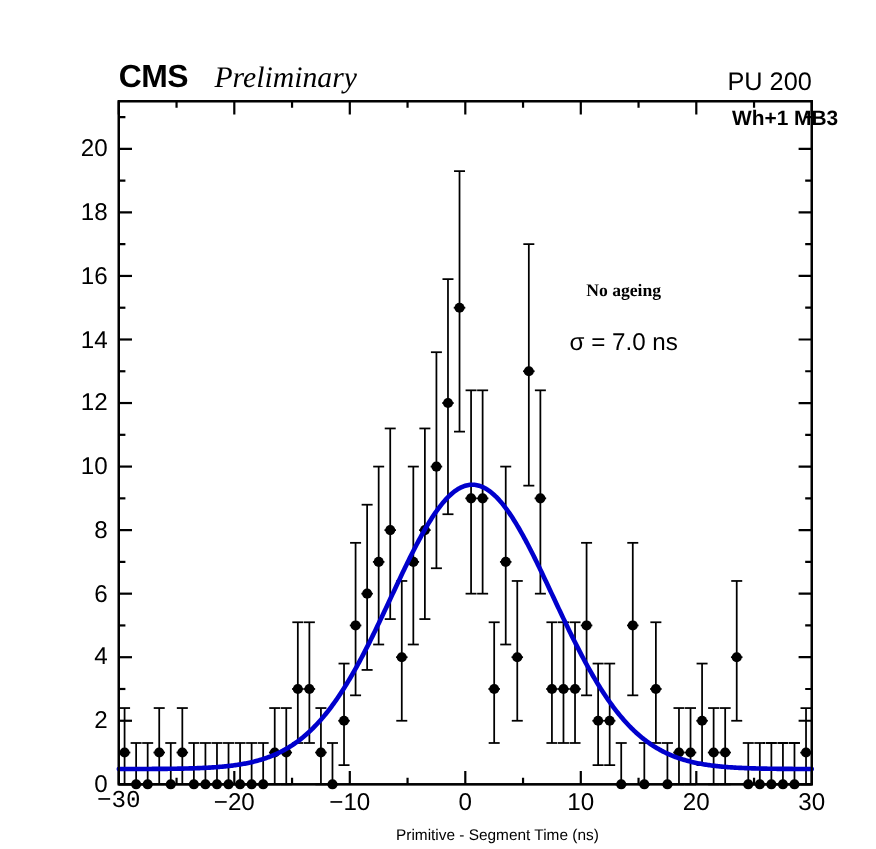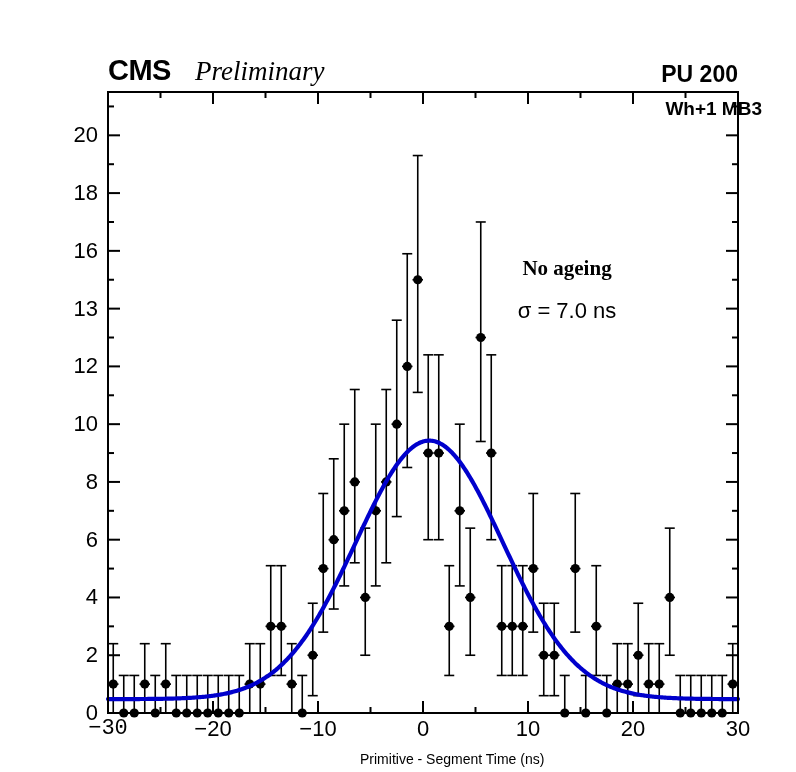--- a/index.html
+++ b/index.html
@@ -10,32 +10,32 @@
 
   
   .cms-header{position:absolute;left:88px;top:40px;width:630px;height:30px;
               display:flex;align-items:baseline;white-space:nowrap;}
   .cms-logo{font-family:"Liberation Sans",sans-serif;font-weight:bold;
             font-size:29px;letter-spacing:-0.5px;line-height:1;}
   .cms-sub{font-family:"Liberation Sans",sans-serif;font-weight:bold;
            font-size:21px;margin-left:8px;line-height:1;}
   .cms-prelim{font-family:"Liberation Serif",serif;font-style:italic;
               font-size:27px;margin-left:24px;line-height:1;}
-  .cms-right{position:absolute;right:0;bottom:0;font-weight:bold;
+  .cms-right{position:absolute;right:0;bottom:0;font-weight:normal;
              font-size:23px;font-family:"Liberation Sans",sans-serif;line-height:1;}
 
   
   .ylabel{position:absolute;left:-2px;top:82px;width:160px;
           transform:rotate(-90deg);transform-origin:left top;
           font-size:22px;text-align:right;}
   .xlabel{position:absolute;left:340px;top:735px;font-size:14px;white-space:nowrap;}
 
   
   .ann-noageing{position:absolute;left:547px;top:240px;transform:translateX(-50%);
-                font-family:"Liberation Serif",serif;font-weight:bold;font-size:21px;
+                font-family:"Liberation Serif",serif;font-weight:bold;font-size:16px;
                 white-space:nowrap;}
   .ann-sigma{position:absolute;left:547px;top:282px;transform:translateX(-50%);
              font-family:"Liberation Sans",sans-serif;font-size:22px;white-space:nowrap;}
   .ann-region{position:absolute;right:10px;top:82px;font-weight:bold;font-size:19px;
               font-family:"Liberation Sans",sans-serif;white-space:nowrap;text-align:right;}
 
   
   .ytick{position:absolute;right:0;font-size:22px;text-align:right;
          transform:translateY(-50%);white-space:nowrap;}
   .ytick-wrap{position:absolute;left:0px;top:0;width:78px;height:772px;}
@@ -65,21 +65,21 @@
   <div class="ann-sigma">σ = 7.0 ns</div>
 
   <div class="ytick-wrap" id="yticks">
       <div class="ytick" style="top: 697px;">0</div>
       <div class="ytick" style="top: 639.233px;">2</div>
       <div class="ytick" style="top: 581.465px;">4</div>
       <div class="ytick" style="top: 523.698px;">6</div>
       <div class="ytick" style="top: 465.93px;">8</div>
       <div class="ytick" style="top: 408.163px;">10</div>
       <div class="ytick" style="top: 350.395px;">12</div>
-      <div class="ytick" style="top: 292.628px;">13</div>
+      <div class="ytick" style="top: 292.628px;">14</div>
       <div class="ytick" style="top: 234.86px;">16</div>
       <div class="ytick" style="top: 177.093px;">18</div>
       <div class="ytick" style="top: 119.326px;">20</div>
     </div>
   <div id="xticks">
       <div class="xtick" style="left: 88px; font-family: Liberation Mono, monospace;">−30</div>
       <div class="xtick" style="left: 193px;">−20</div>
       <div class="xtick" style="left: 298px;">−10</div>
       <div class="xtick" style="left: 403px;">0</div>
       <div class="xtick" style="left: 508px;">10</div>

